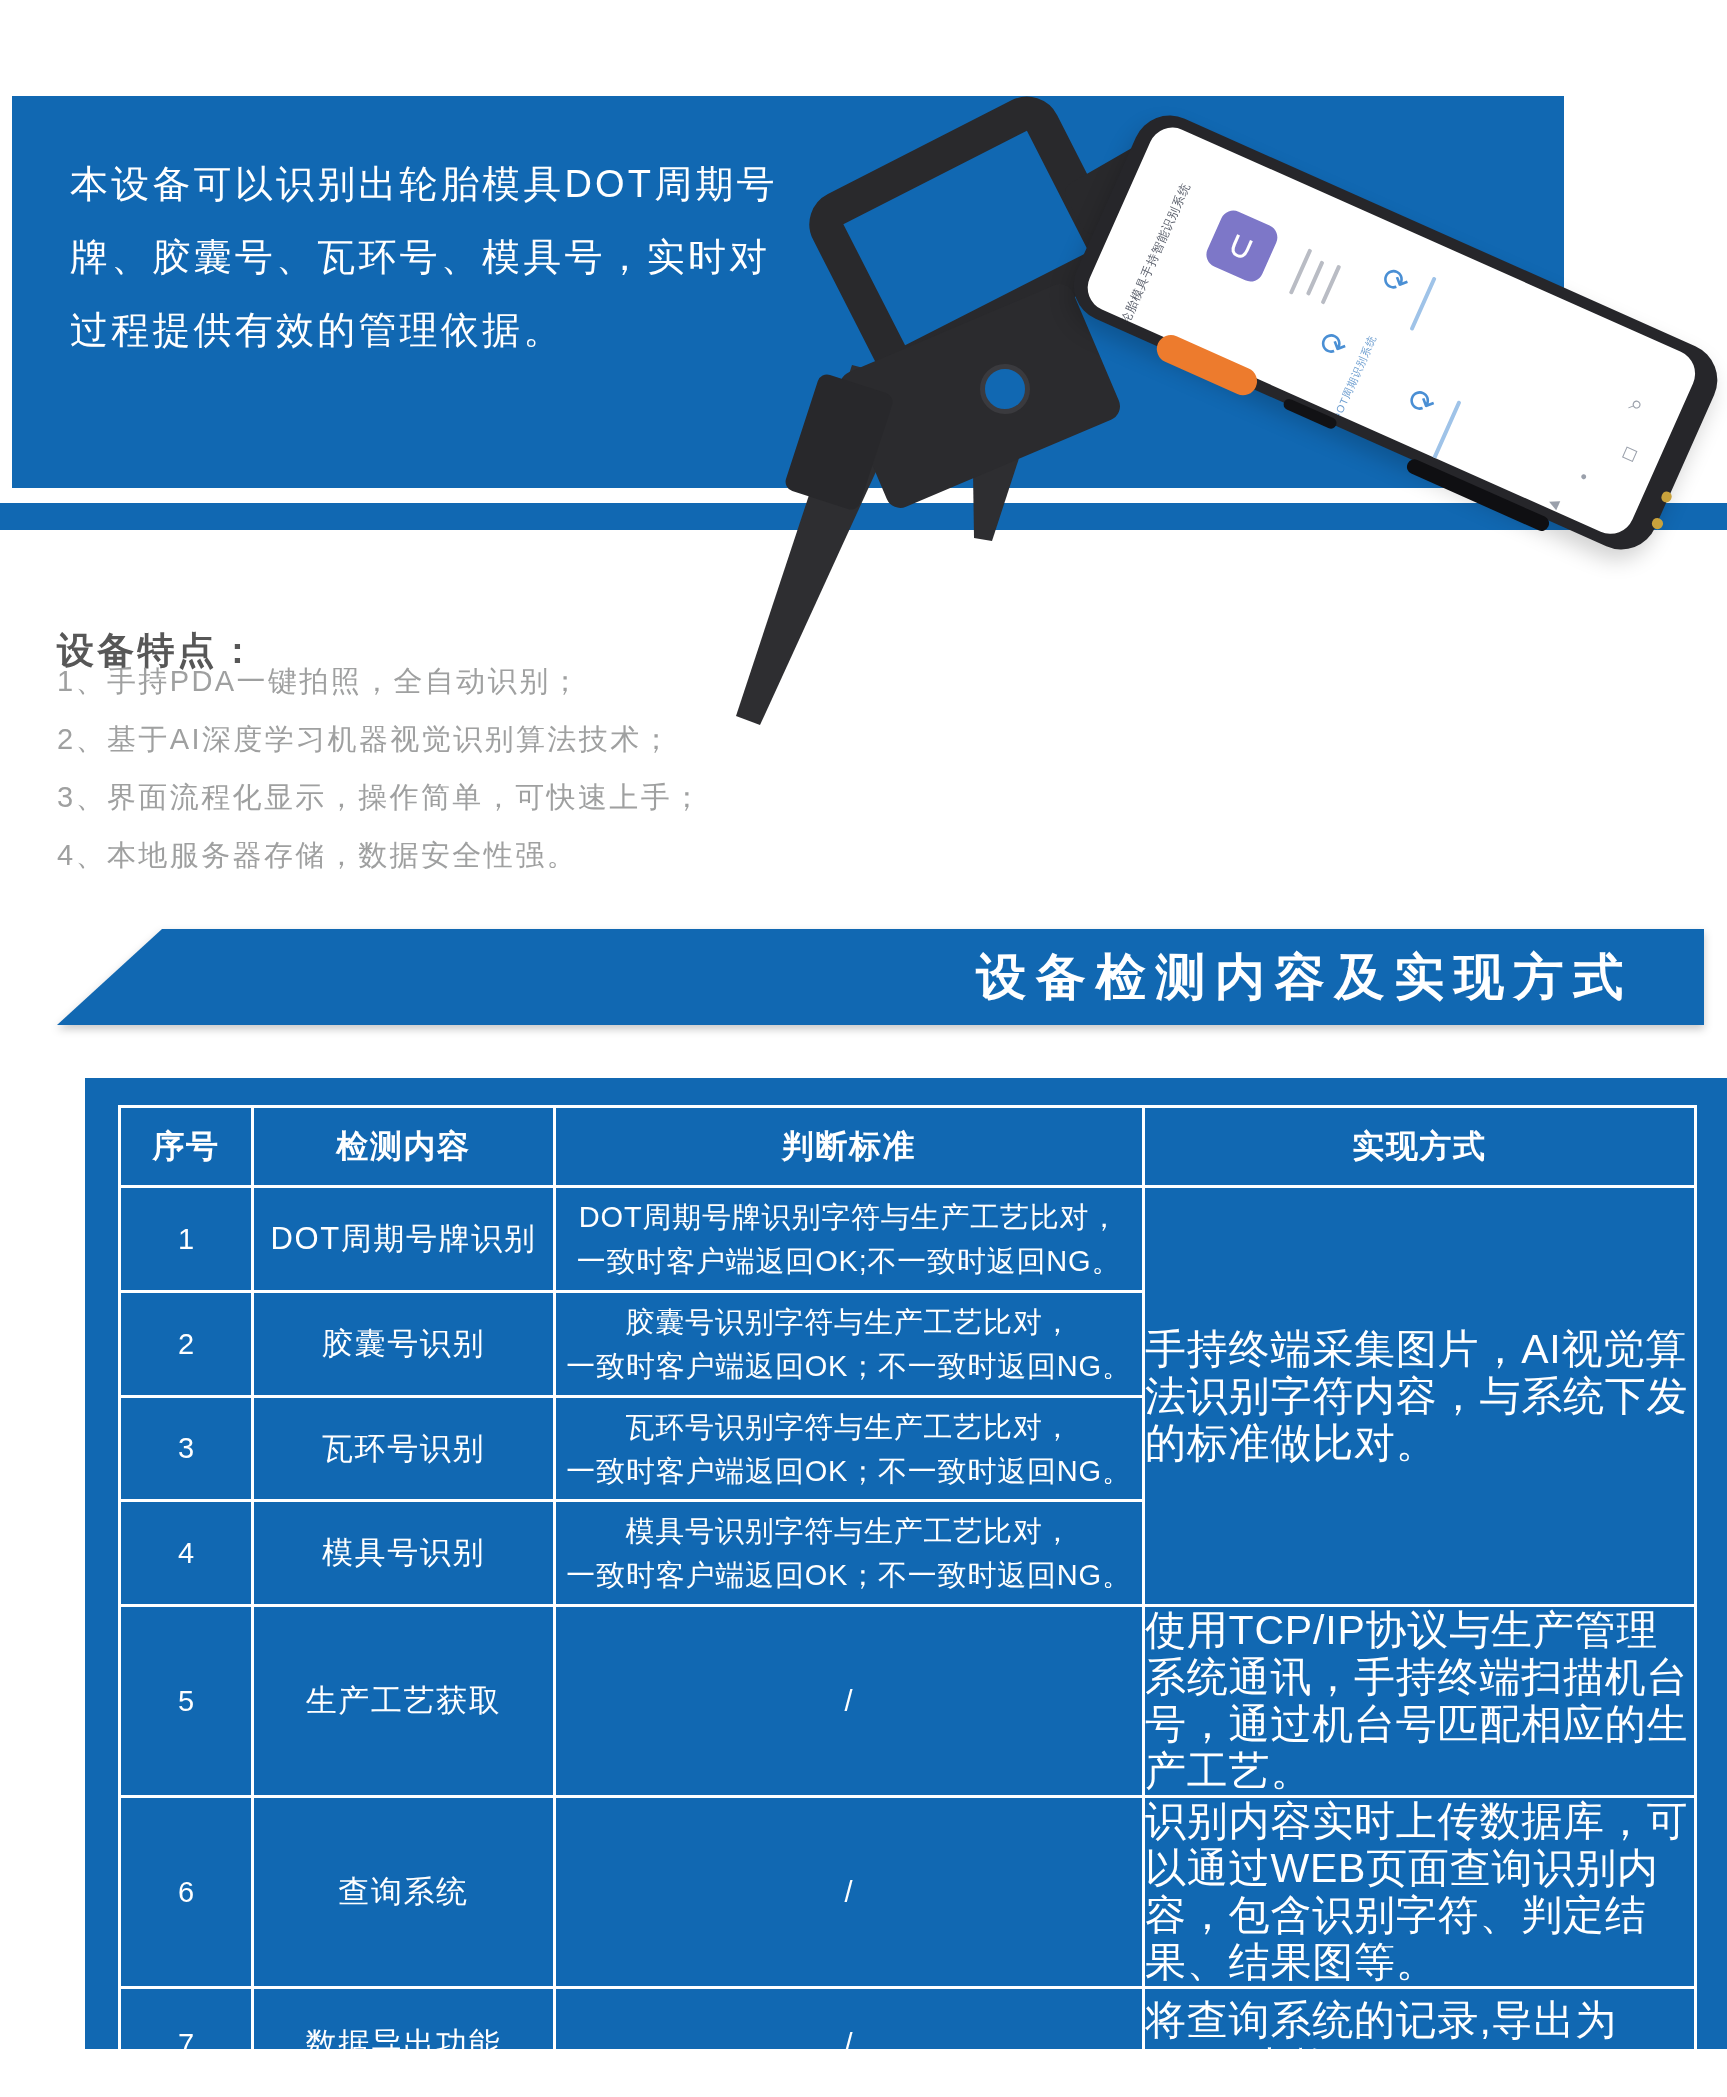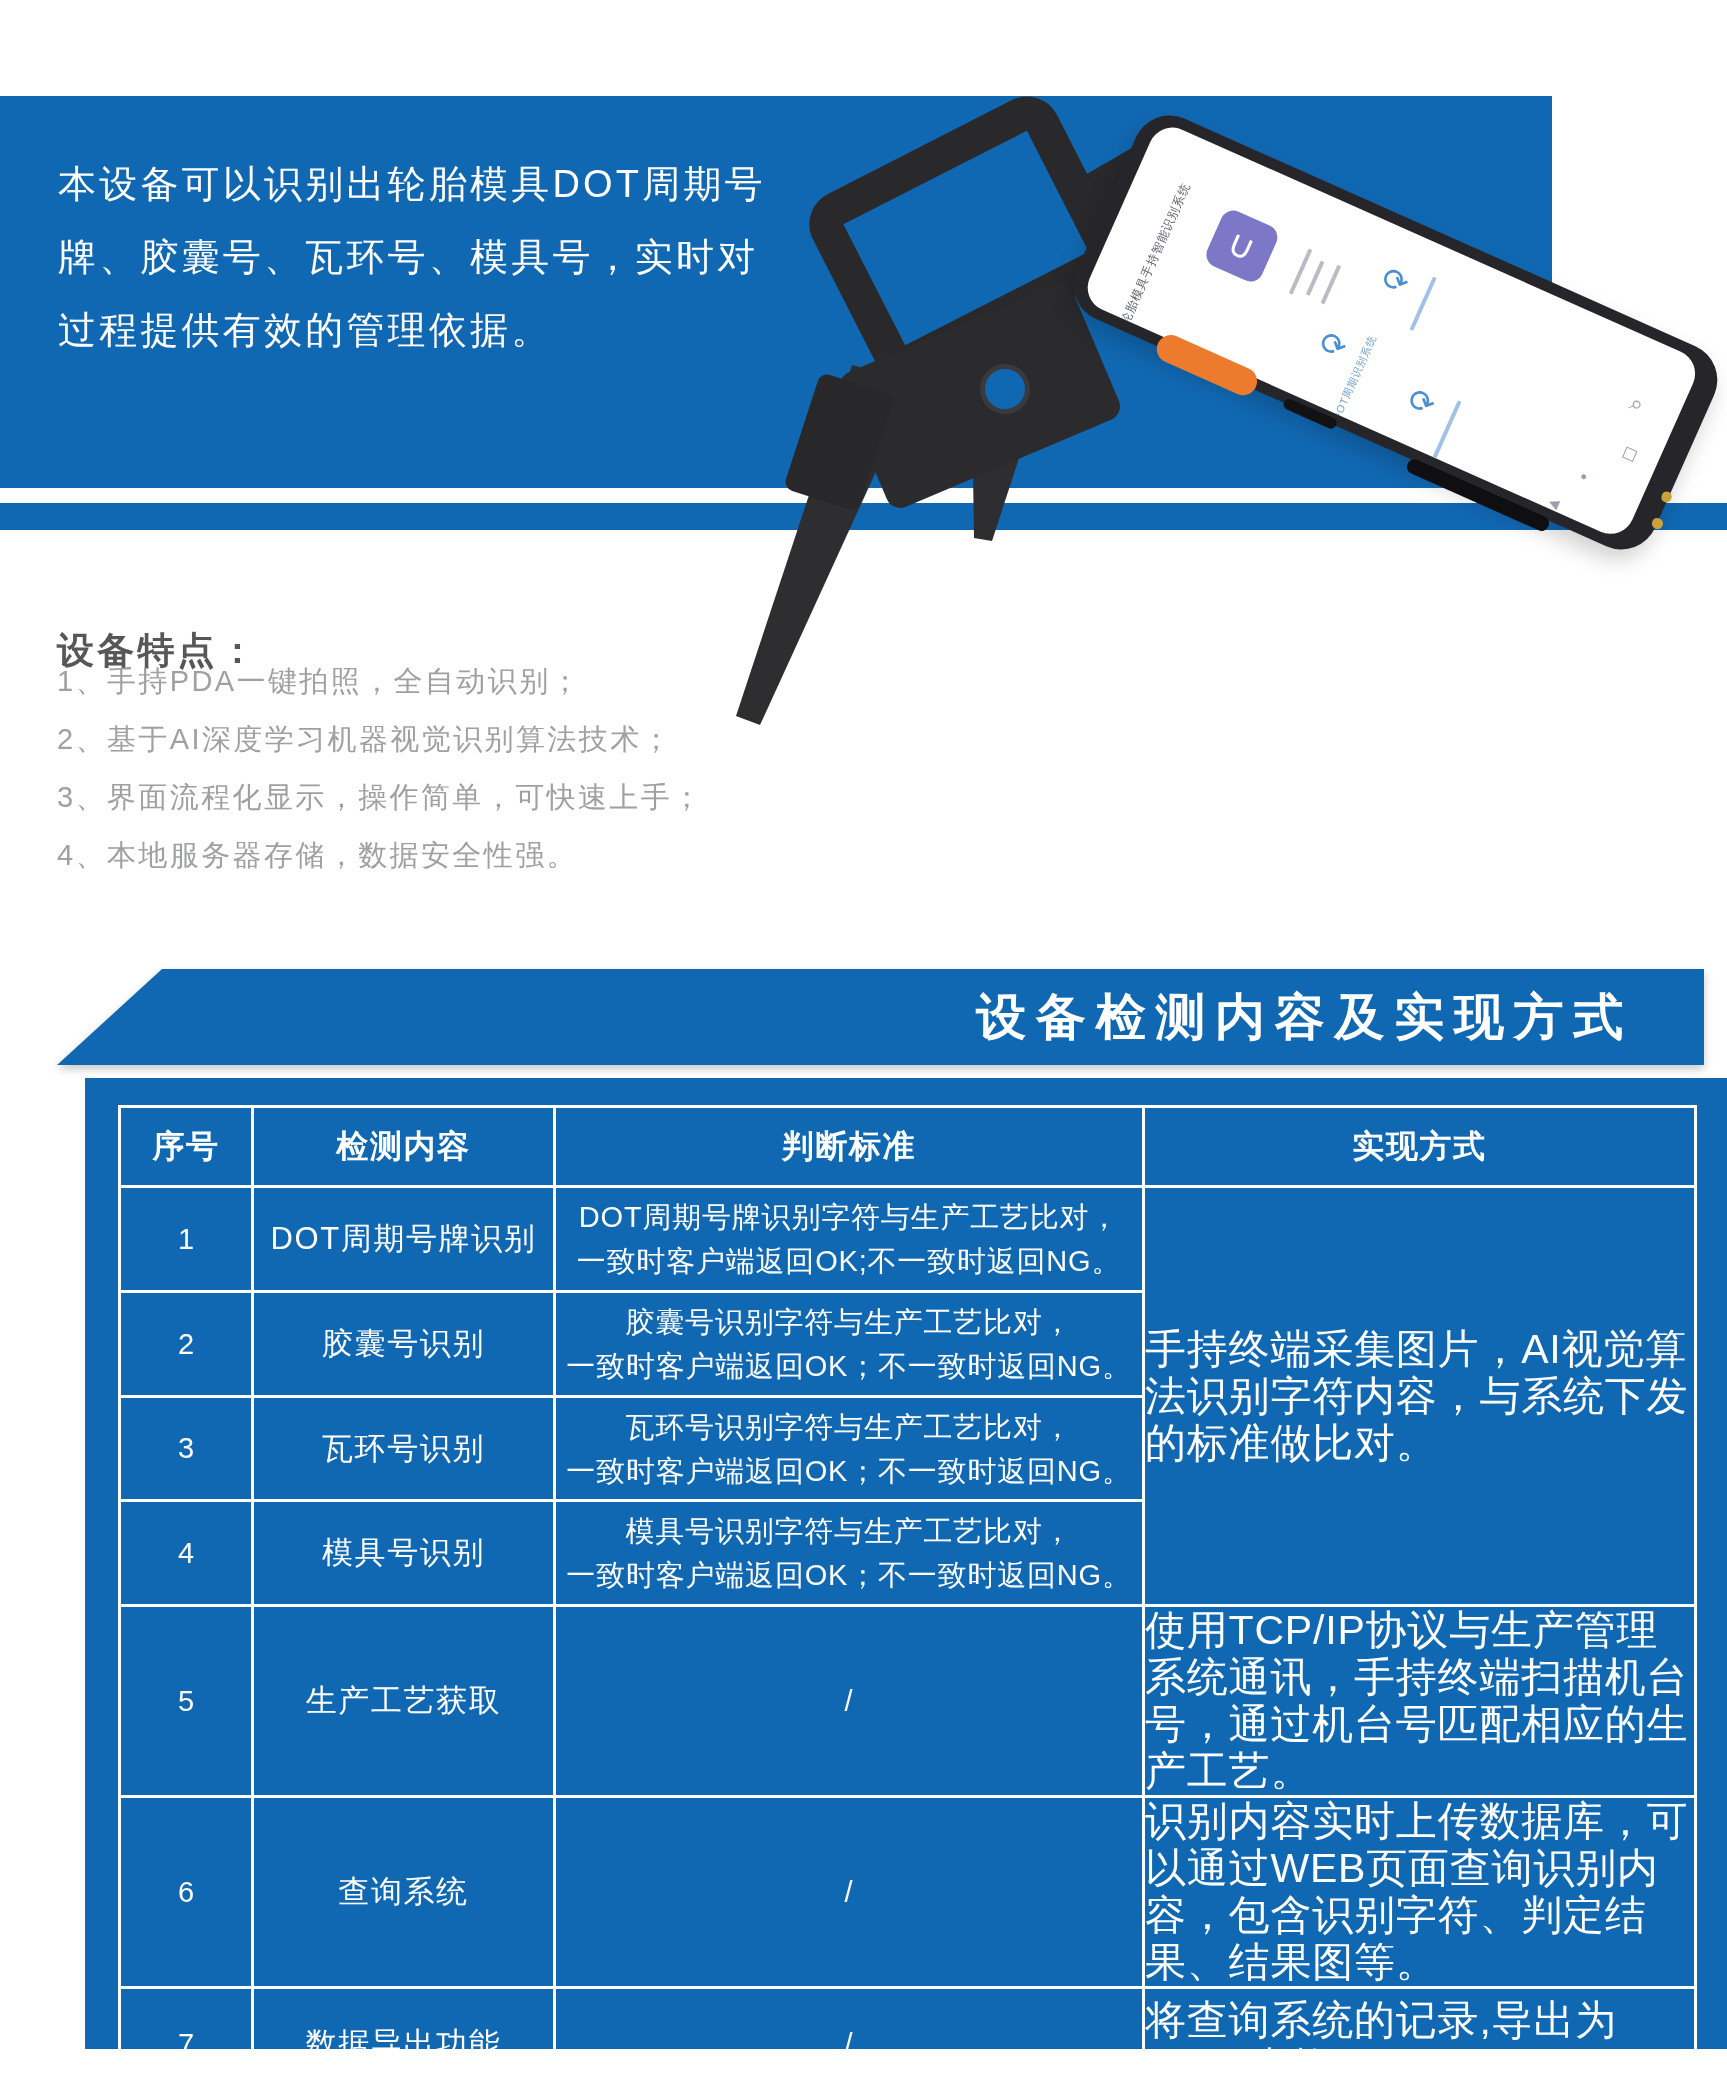--- a/index.html
+++ b/index.html
@@ -1,21 +1,21 @@
 <!DOCTYPE html>
 <html style="font-size:13px"><head>
 <meta charset="utf-8">
 <style>
   html,body{margin:0;padding:0;}
   body{
     width:1727px;height:2097px;position:relative;overflow:hidden;background:#ffffff;
     font-family:"Liberation Sans", sans-serif;
   }
   
-  .hero{position:absolute;left:0;top:96px;width:1552px;height:393px;background:#1168B2;}
+  .hero{position:absolute;left:12px;top:96px;width:1552px;height:393px;background:#1168B2;}
   .hero-text{position:absolute;left:58px;top:52px;color:#ffffff;font-size:38px;
     font-weight:500;line-height:73px;letter-spacing:3.2px;white-space:nowrap;}
   .stripe-gap{position:absolute;left:0;top:488px;width:1727px;height:14.6px;background:#ffffff;}
   .stripe{position:absolute;left:0;top:503px;width:1727px;height:27px;background:#1168B2;}
 
   
   .product{position:absolute;inset:0;pointer-events:none;}
   .bk-frame{position:absolute;left:829px;top:136px;width:274px;height:204px;
     transform:rotate(-27deg);border:34px solid #29292c;border-radius:34px;box-sizing:border-box;}
   .bk-neck{position:absolute;left:1068px;top:159px;width:105px;height:57px;
@@ -47,21 +47,21 @@
   .notch1{position:absolute;left:243px;bottom:-4.9px;width:57px;height:10.5px;border-radius:5.7px;background:#121215;}
   .notch2{position:absolute;left:381px;bottom:-13px;width:154px;height:14.6px;border-radius:7.3px;background:#0f0f12;}
   .pin{position:absolute;width:10.5px;height:10.5px;border-radius:50%;background:#c9a23c;}
 
   
   .features-title{position:absolute;left:57px;top:595px;font-size:37px;font-weight:bold;color:#575757;letter-spacing:3.2px;}
   .features-list{position:absolute;left:57px;top:652px;font-size:29px;color:#9FA0A0;
     line-height:58px;letter-spacing:2.4px;white-space:nowrap;}
 
   
-  .banner-wrap{position:absolute;left:57px;top:969px;width:1647px;height:96px;
+  .banner-wrap{position:absolute;left:57px;top:929px;width:1647px;height:96px;
     filter:drop-shadow(0 4px 4px rgba(0,0,0,0.22));}
   .banner{width:100%;height:100%;background:#1168B2;
     clip-path:polygon(105px 0,100% 0,100% 100%,0 100%);
     color:#ffffff;font-size:50px;font-weight:bold;letter-spacing:9.7px;
     line-height:96px;text-align:right;box-sizing:border-box;padding-right:71px;white-space:nowrap;}
 
   
   .panel{position:absolute;left:57px;top:1078px;width:1645px;height:971px;background:#1168B2;margin-left:28px;}
   table.spec{position:absolute;left:33px;top:27px;border-collapse:collapse;table-layout:fixed;
     width:1576px;color:#ffffff;}

